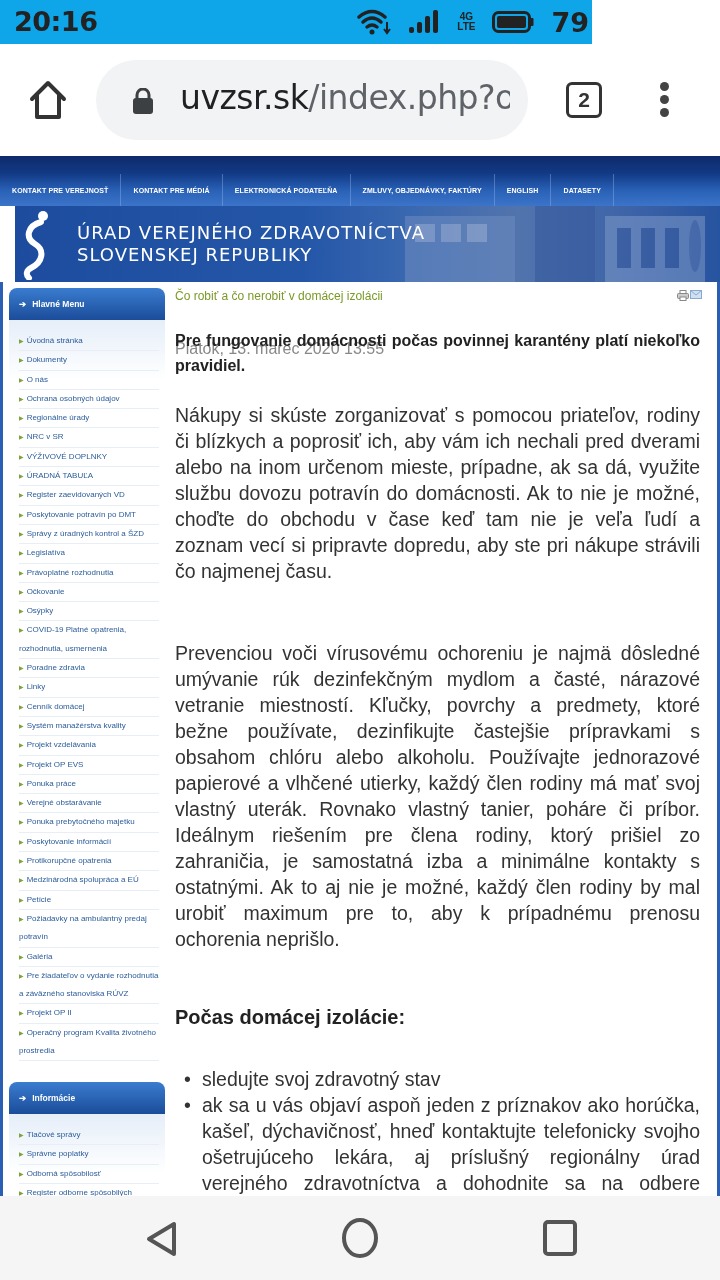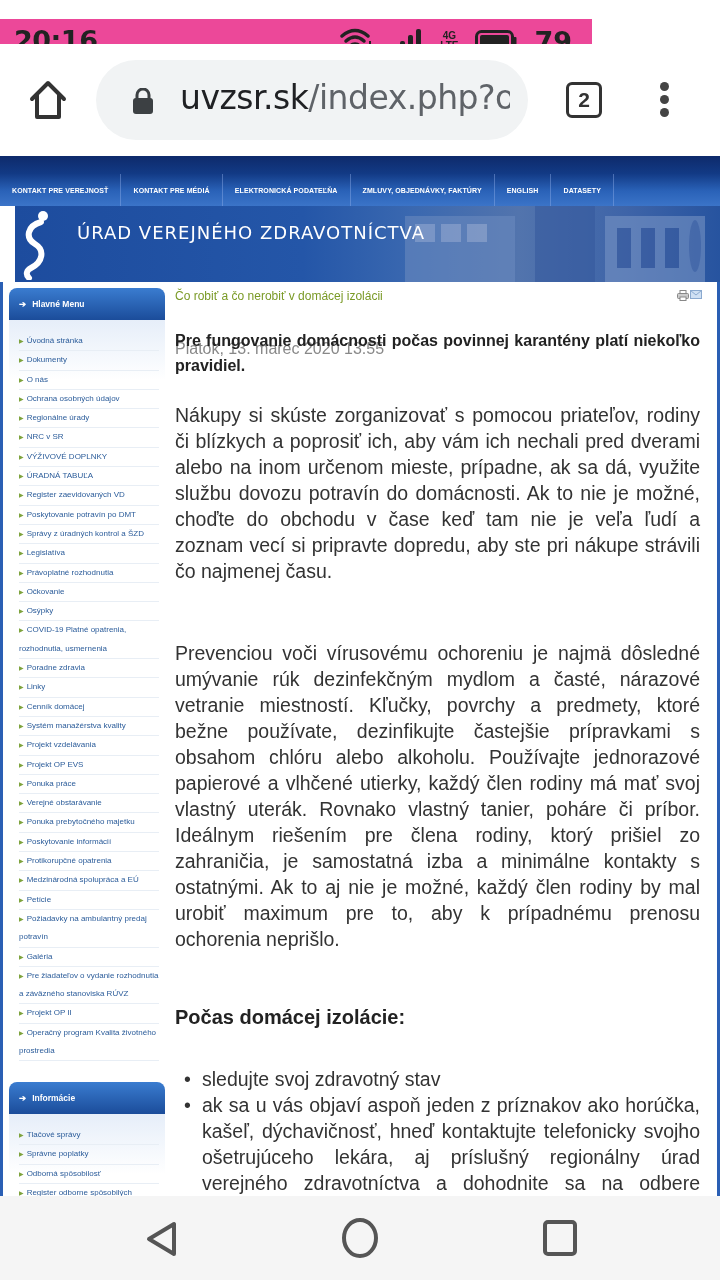--- a/index.html
+++ b/index.html
@@ -1,19 +1,19 @@
 <!DOCTYPE html>
 <html><head>
   <meta charset="utf-8">
   <style>
     * { box-sizing: border-box; margin: 0; padding: 0; }
     html, body { width: 720px; height: 1280px; overflow: hidden; background: #fff; font-family: "Liberation Sans", sans-serif; }
-    .statusbar { position: absolute; left: 0; top: 0; width: 592px; height: 44px; background: #ec4899; margin-top: 19px; }
+    .statusbar { position: absolute; left: 0; top: 0; width: 592px; height: 44px; background: #0ea5e9; }
     .status-time { position: absolute; left: 14px; top: 6px; font-size: 27px; font-weight: bold; color: #222; font-family: "DejaVu Sans", sans-serif; letter-spacing: -0.5px; }
-    .status-right { position: absolute; right: 20px; top: 6px; height: 32px; display: flex; align-items: center; gap: 17px; }
+    .status-right { position: absolute; right: 3px; top: 6px; height: 32px; display: flex; align-items: center; gap: 17px; }
     .batt-num { font-size: 27px; font-weight: bold; color: #222; font-family: "DejaVu Sans", sans-serif; }
     .lte { font-size: 10px; font-weight: bold; line-height: 10px; color:#222; text-align:center; }
 
     .toolbar { position: absolute; left: 0; top: 44px; width: 720px; height: 112px; background: #fff; }
     .home-btn { position: absolute; left: 26px; top: 34px; width: 44px; height: 44px; }
     .urlbar { position: absolute; left: 96px; top: 16px; width: 432px; height: 80px; border-radius: 40px; background: #f1f3f4; }
     .lock { position: absolute; left: 36px; top: 28px; }
     .url-text { position: absolute; left: 84px; top: 18px; font-size: 33px; color: #202124; white-space: nowrap; overflow: hidden; width: 330px; font-family: "DejaVu Sans", sans-serif; letter-spacing:-0.5px; }
     .url-text .rest { color: #5f6368; }
     .tabs-btn { position: absolute; left: 566px; top: 38px; width: 36px; height: 36px; border: 3.5px solid #333; border-radius: 6px; text-align: center; font-size: 21px; font-weight: bold; line-height: 29px; color: #333; }
@@ -133,20 +133,21 @@
       <rect x="232" y="22" width="14" height="40" fill="#3b5c9f"></rect>
       <rect x="256" y="22" width="14" height="40" fill="#3b5c9f"></rect>
       <rect x="280" y="22" width="14" height="40" fill="#3b5c9f"></rect>
       <ellipse cx="310" cy="40" rx="6" ry="26" fill="#5a78b2"></ellipse>
     </svg>
     <svg class="logo" viewBox="0 0 32 72">
       <circle cx="22" cy="8" r="5" fill="#fff"></circle>
       <path d="M20 14 C6 18 4 30 14 36 C24 42 22 54 10 60 C6 62 4 66 8 70" stroke="#fff" stroke-width="6" fill="none" stroke-linecap="round"></path>
     </svg>
     <div class="t1">ÚRAD VEREJNÉHO ZDRAVOTNÍCTVA</div>
+    <div class="t2">SLOVENSKEJ REPUBLIKY</div>
   </div>
 
   <div class="leftcol">
     <div class="menubox" style="top:6px;">
       <div class="menuhead">
         <span>➔</span>
         <span>Hlavné Menu</span>
       </div>
       <div class="menubody" id="mainmenu">
           <div class="menuitem"><span class="arr">▶</span><span>Úvodná stránka</span></div>

